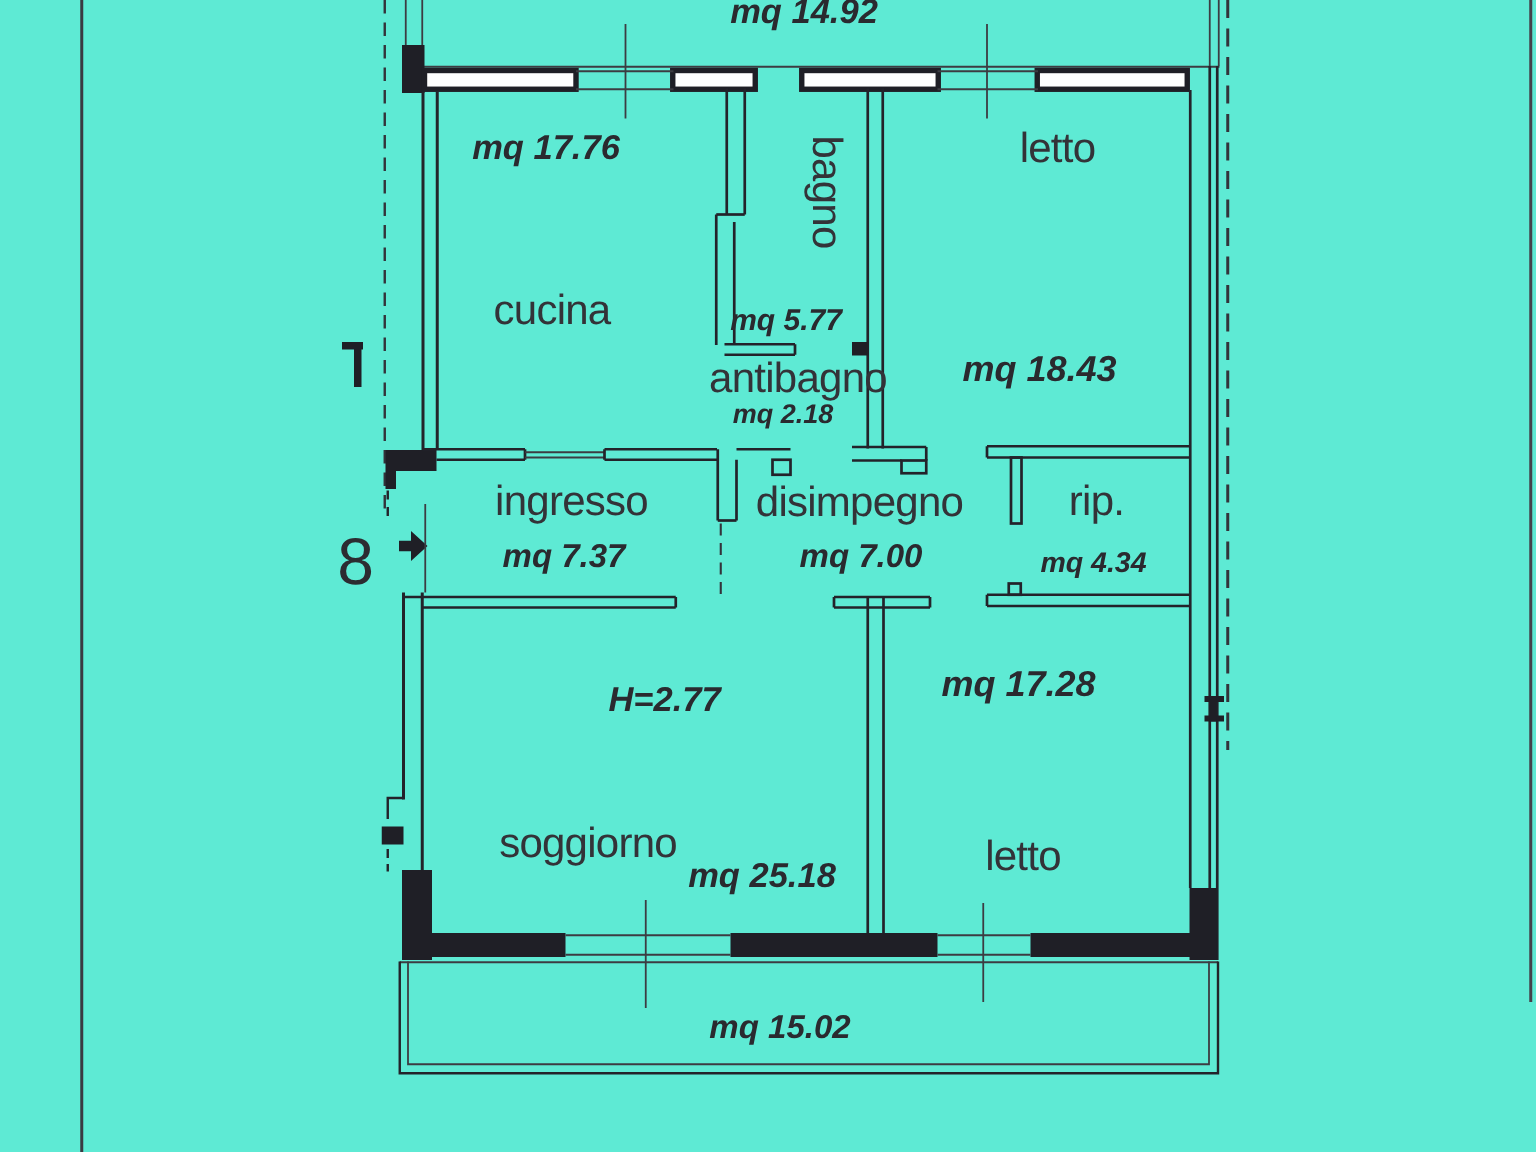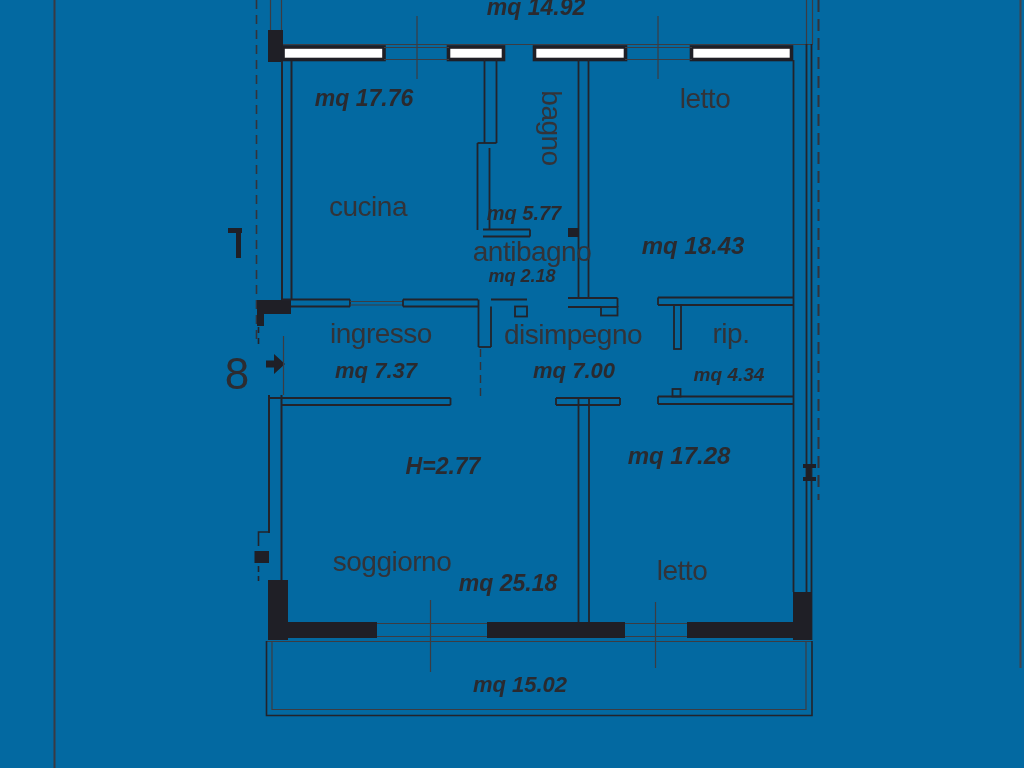--- a/index.html
+++ b/index.html
@@ -1,16 +1,16 @@
 <!DOCTYPE html>
 <html><head>
 <meta charset="utf-8">
 <style>
   html,body{margin:0;padding:0;background:#ffffff;}
-  .page{position:relative;width:1024px;height:768px;background:#0369a1;overflow:hidden;
+  .page{position:relative;width:1024px;height:768px;background:#5eead4;overflow:hidden;
         font-family:"Liberation Sans", sans-serif;}
   svg{position:absolute;left:0;top:0;}
   text{fill:#2c2c31;}
   .room-label{font-size:28px;letter-spacing:-0.5px;fill:#333338;}
   .area-label{font-style:italic;font-weight:bold;fill:#2a2a2f;}
   .wall{stroke:#23232a;fill:none;}
   .thin{stroke:#3c3c42;stroke-width:1.2;fill:none;}
   .solid{fill:#1f1f26;stroke:none;}
   .block{fill:#ffffff;stroke:#1f1f26;stroke-width:3.6;}
 </style>

